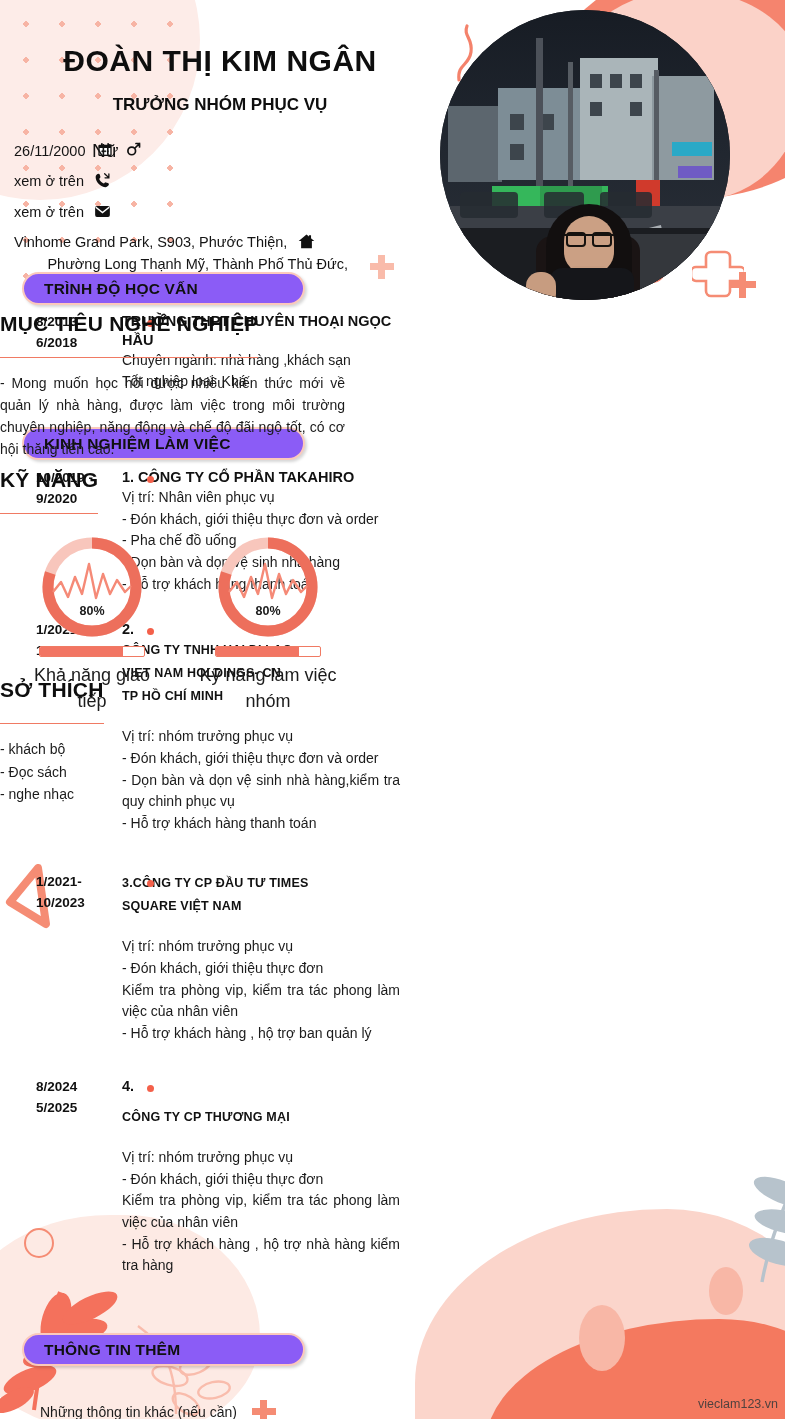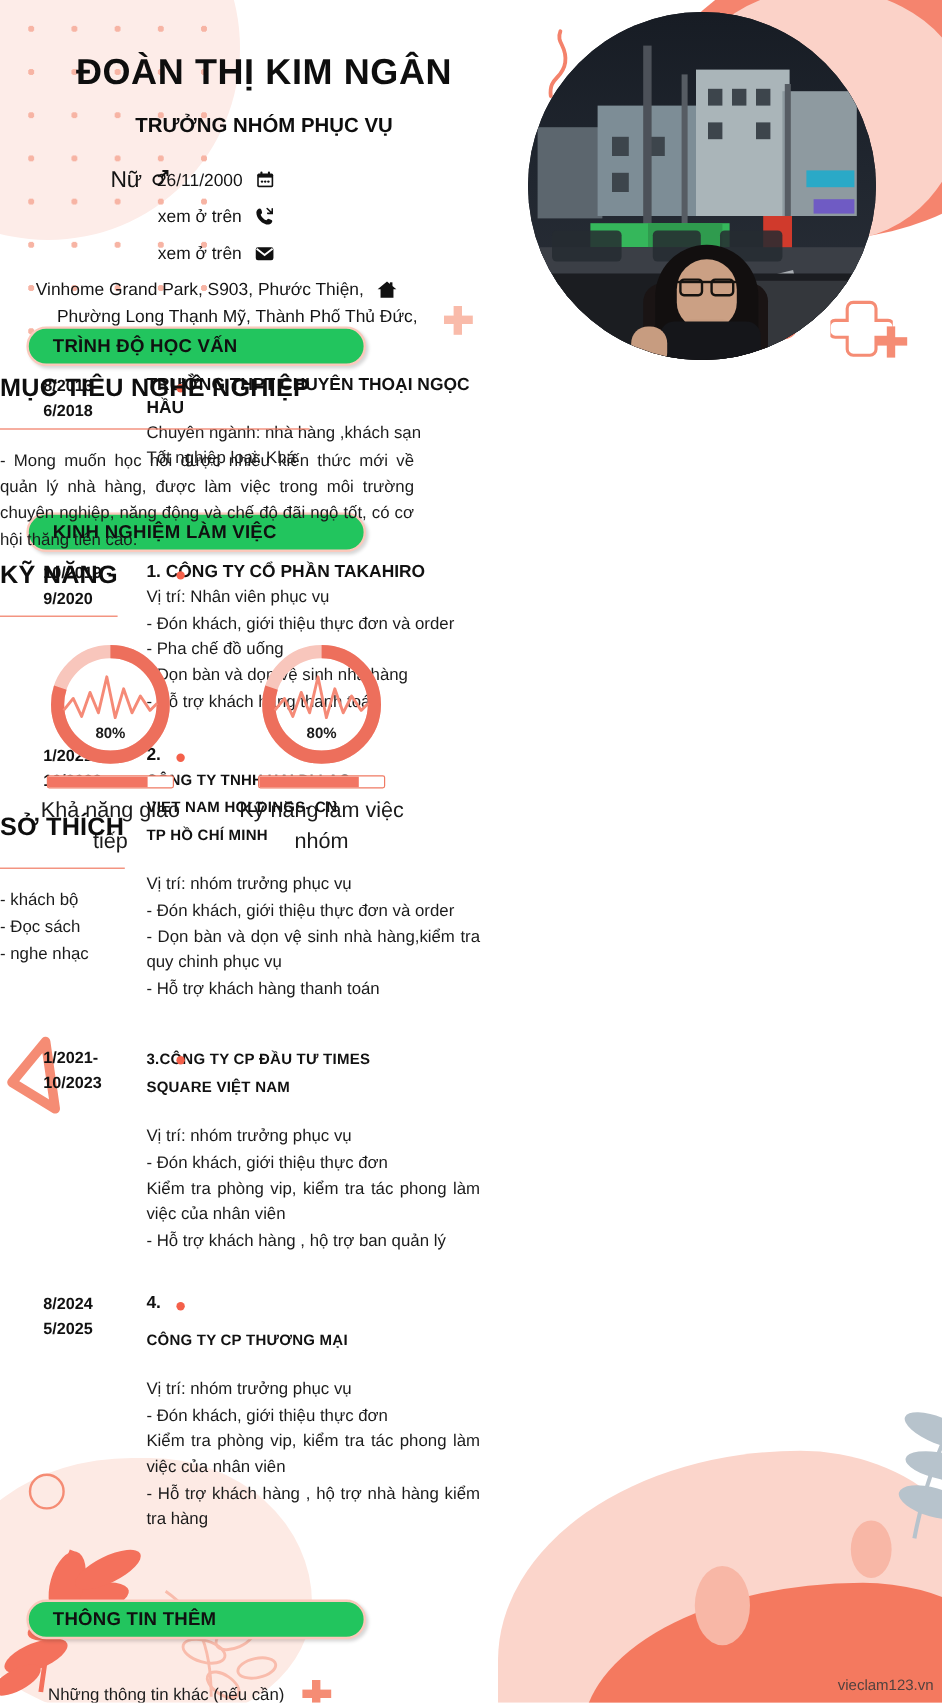--- a/index.html
+++ b/index.html
@@ -85,21 +85,21 @@
     text-align: center;
     font-size: 30px; font-weight: bold; letter-spacing: .5px; color: #0e0e0e;
   }
   .job-title {
     position: absolute; left: 20px; top: 95px; width: 400px;
     text-align: center;
     font-size: 17px; font-weight: bold; color: #0e0e0e;
   }
 
   .contact { position: absolute; left: 0px; top: 140px; width: 348px; }
-  .crow { display: flex; align-items: flex-start; justify-content: center; gap: 9px; margin-bottom: 8px; margin-left: 14px; }
+  .crow { display: flex; align-items: flex-start; justify-content: flex-start; gap: 9px; margin-bottom: 8px; margin-left: 14px; }
   .crow .txt { font-size: 14.5px; color: #141414; line-height: 1.55; text-align: right; }
   .crow .ico { width: 20px; display: flex; justify-content: center; padding-top: 2px; flex: none; }
   .gender-row { position: absolute; left: 92px; top: 0px; display: flex; align-items: center; gap: 7px; }
   .gender-row .txt { font-size: 19px; color: #141414; }
 
   
   .photo-wrap {
     position: absolute; left: 440px; top: 10px;
     width: 290px; height: 290px; border-radius: 50%;
     overflow: hidden; background: #12161c;
@@ -128,21 +128,21 @@
   .ph-face  { position:absolute; left:124px; top:206px; width:50px; height:58px; background:#cba084; border-radius:25px 25px 22px 22px; }
   .ph-glass { position:absolute; left:124px; top:224px; width:50px; height:12px; border-top:2px solid #15120f; }
   .ph-lens  { position:absolute; top:222px; width:20px; height:15px; border:2px solid #15120f; border-radius:4px; }
   .ph-body  { position:absolute; left:110px; top:258px; width:84px; height:40px; background:#15161a; border-radius:12px 12px 0 0; }
   .ph-arm   { position:absolute; left:86px; top:262px; width:30px; height:36px; background:#c79c80; border-radius:14px; }
   .ph-chest { position:absolute; left:128px; top:256px; width:42px; height:16px; background:#c79c80; border-radius:8px; }
 
   
   .banner {
     position: absolute; height: 33px;
-    background: #22c55e;
+    background: #8b5cf6;
     border: 2px solid #FBC9BC;
     border-radius: 17px;
     display: flex; align-items: center;
     padding-left: 20px;
     box-shadow: 2px 2px 3px rgba(0,0,0,.16);
     color: #101010; font-size: 15.5px; font-weight: bold; letter-spacing: .2px;
   }
   .banner-edu  { left: 22px; top: 272px; width: 283px; }
   .banner-exp  { left: 22px; top: 427px; width: 283px; }
   .banner-more { left: 22px; top: 1333px; width: 283px; }

